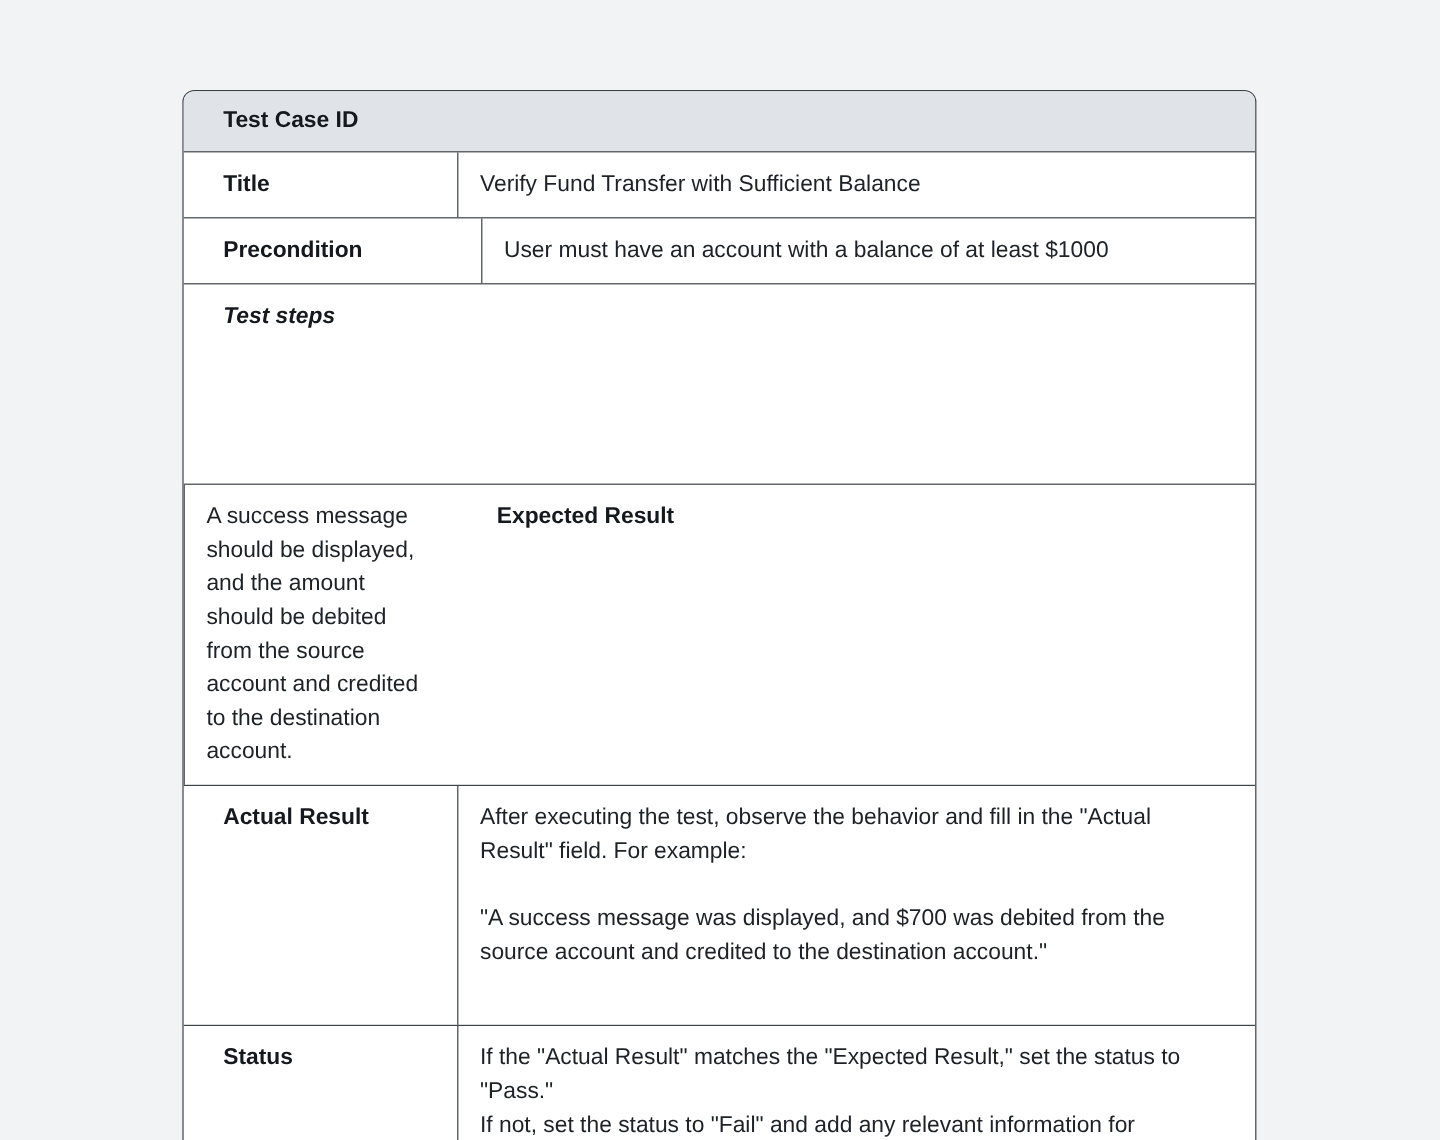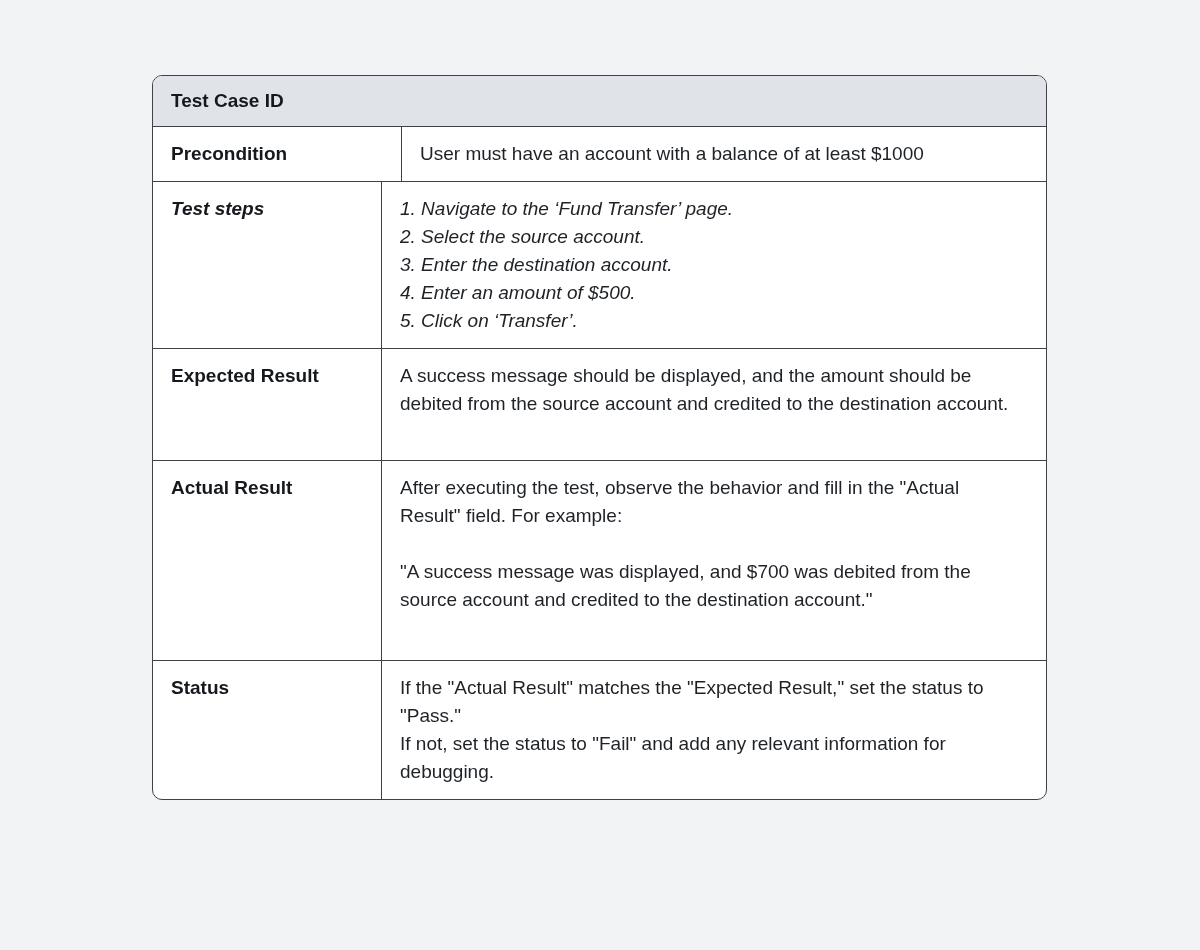--- a/index.html
+++ b/index.html
@@ -41,20 +41,21 @@
   .cell {
     font-size: 19px;
     line-height: 28px;
     color: var(--text);
     white-space: pre-line;
   }
   .cell.label {
     padding: 13px 14px 13px 18px;
     font-weight: 700;
     color: var(--label-text);
+    margin-left: 15px;
   }
   .cell.value {
     padding: 13px 30px 13px 18px;
     border-left: 1px solid var(--border);
   }
   .trow.header { background: var(--header-bg); }
   .trow.header .cell { line-height: 28px; }
   .trow.header .cell.label,
   .trow.header .cell.value { padding-top: 11px; padding-bottom: 11px; font-weight: 700; color: var(--label-text); }
   .trow.header { min-height: 50px; }
@@ -68,38 +69,37 @@
 </head>
 <body>
 
 <div class="page">
   <div class="test-case-table">
 
     <div class="trow header">
       <div class="cell label">Test Case ID</div>
     </div>
 
+    <div class="trow r-title">
+      <div class="cell label">Title</div>
+      <div class="cell value">Verify Fund Transfer with Sufficient Balance</div>
+    </div>
 
     <div class="trow r-precondition">
       <div class="cell label">Precondition</div>
       <div class="cell value">User must have an account with a balance of at least $1000</div>
     </div>
 
     <div class="trow r-steps">
       <div class="cell label">Test steps</div>
-      <div class="cell value">1. Navigate to the ‘Fund Transfer’ page.
-2. Select the source account.
-3. Enter the destination account.
-4. Enter an amount of $500.
-5. Click on ‘Transfer’.</div>
     </div>
 
     <div class="trow r-expected">
+      <div class="cell value">A success message should be displayed, and the amount should be debited from the source account and credited to the destination account.</div>
       <div class="cell label">Expected Result</div>
-      <div class="cell value">A success message should be displayed, and the amount should be debited from the source account and credited to the destination account.</div>
     </div>
 
     <div class="trow r-actual">
       <div class="cell label">Actual Result</div>
       <div class="cell value">After executing the test, observe the behavior and fill in the "Actual Result" field. For example:
 
 "A success message was displayed, and $700 was debited from the source account and credited to the destination account."</div>
     </div>
 
     <div class="trow r-status">

